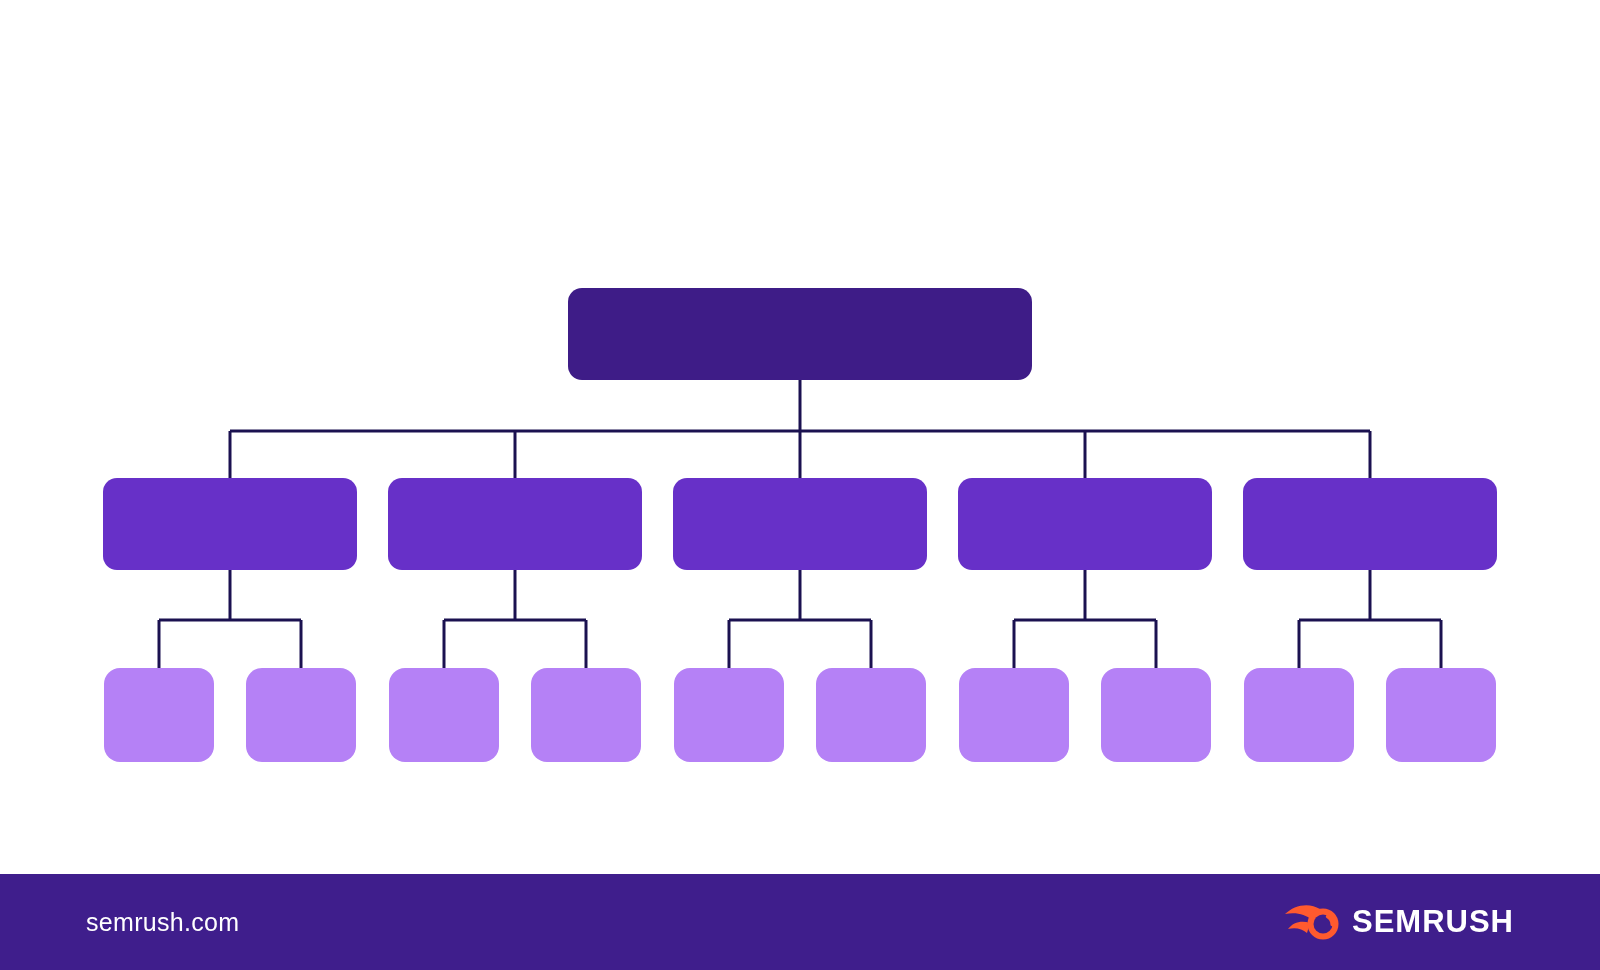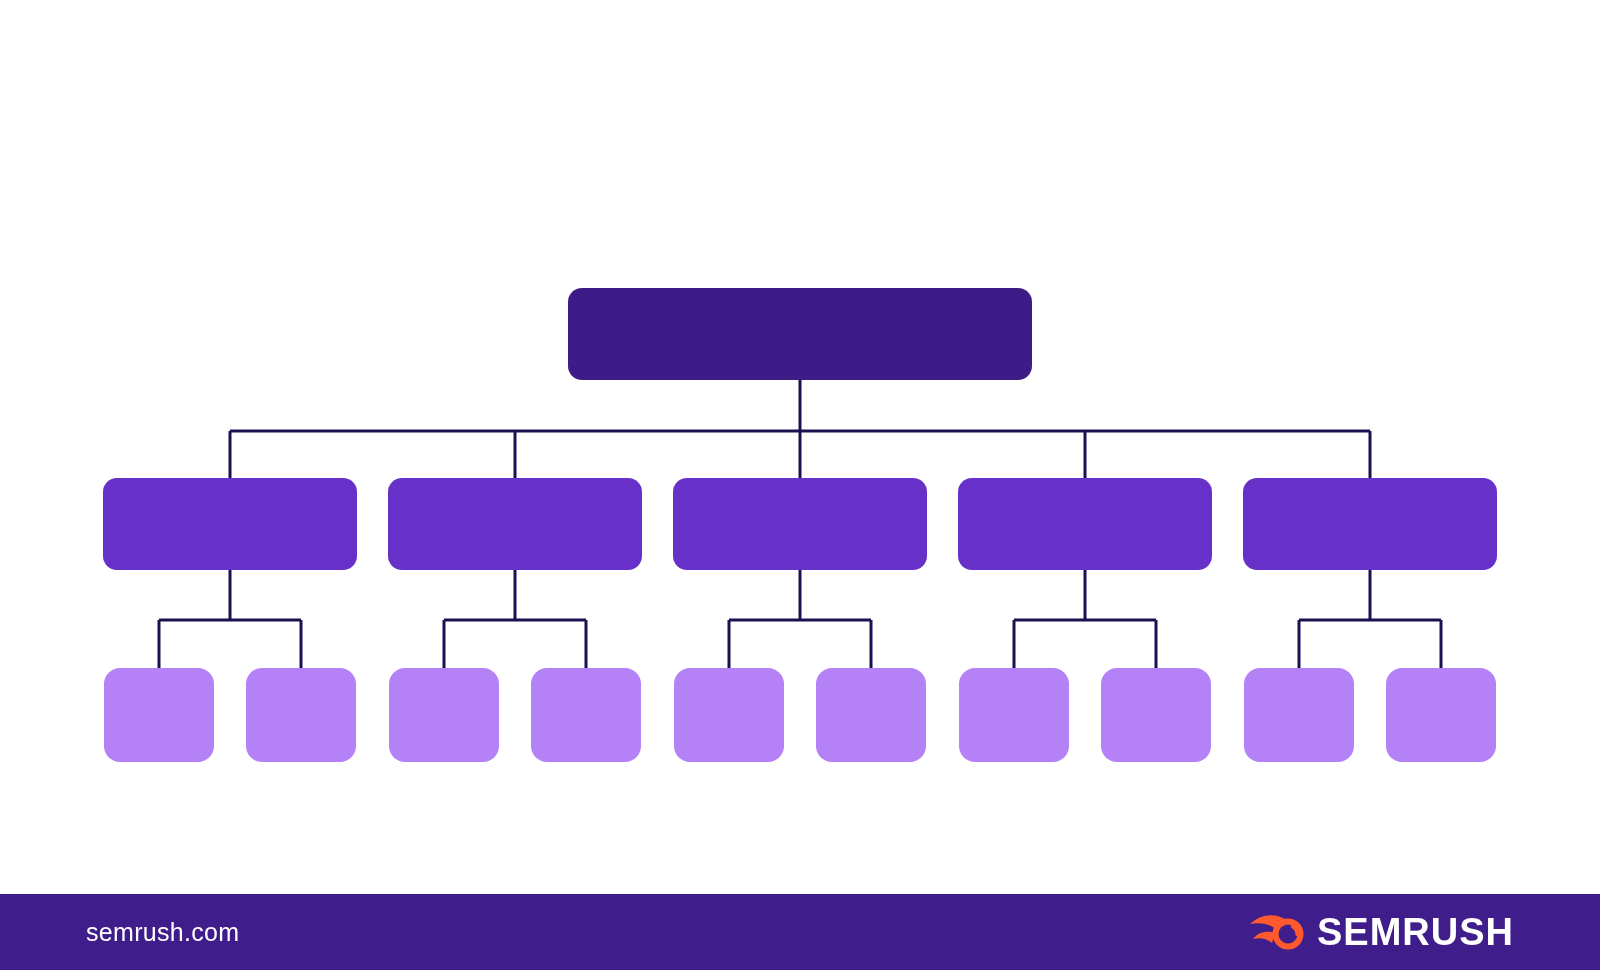--- a/index.html
+++ b/index.html
@@ -20,41 +20,41 @@
     color:var(--title-color,#0b0b0b);
   }
   .diagram-svg{
     position:absolute;
     top:0;left:0;
     width:1600px;height:970px;
   }
   .footer-bar{
     position:absolute;
     left:0;bottom:0;
-    width:100%;height:76px;
+    width:100%;height:96px;
     background:var(--footer-bg,#3f1e8c);
     display:flex;
     align-items:center;
     justify-content:space-between;
     box-sizing:border-box;
     padding:0 86px;
   }
   .footer-site{
     color:#ffffff;
     font-size:25px;
     letter-spacing:0.3px;
   }
   .brand-lockup{
     display:flex;
     align-items:center;
     gap:10px;
   }
   .brand-name{
     color:#ffffff;
-    font-size:38px;
+    font-size:31px;
     font-weight:bold;
     letter-spacing:1px;
   }
 </style>
 </head>
 <body>
 
 <div class="canvas">
 
 

